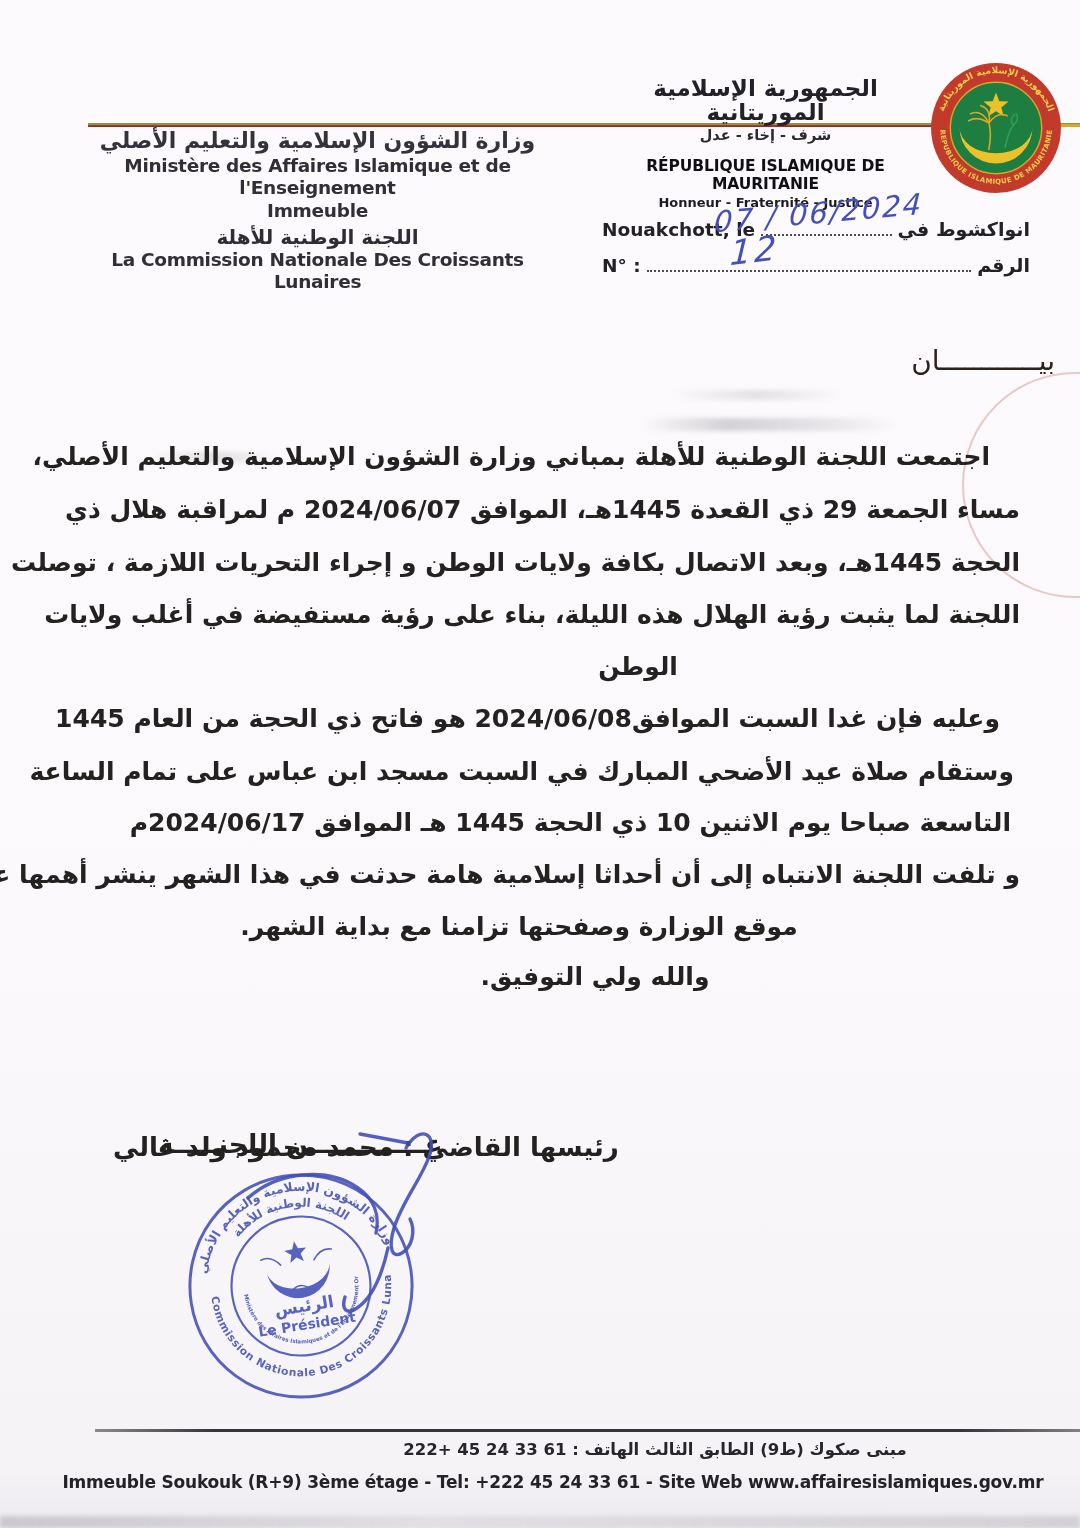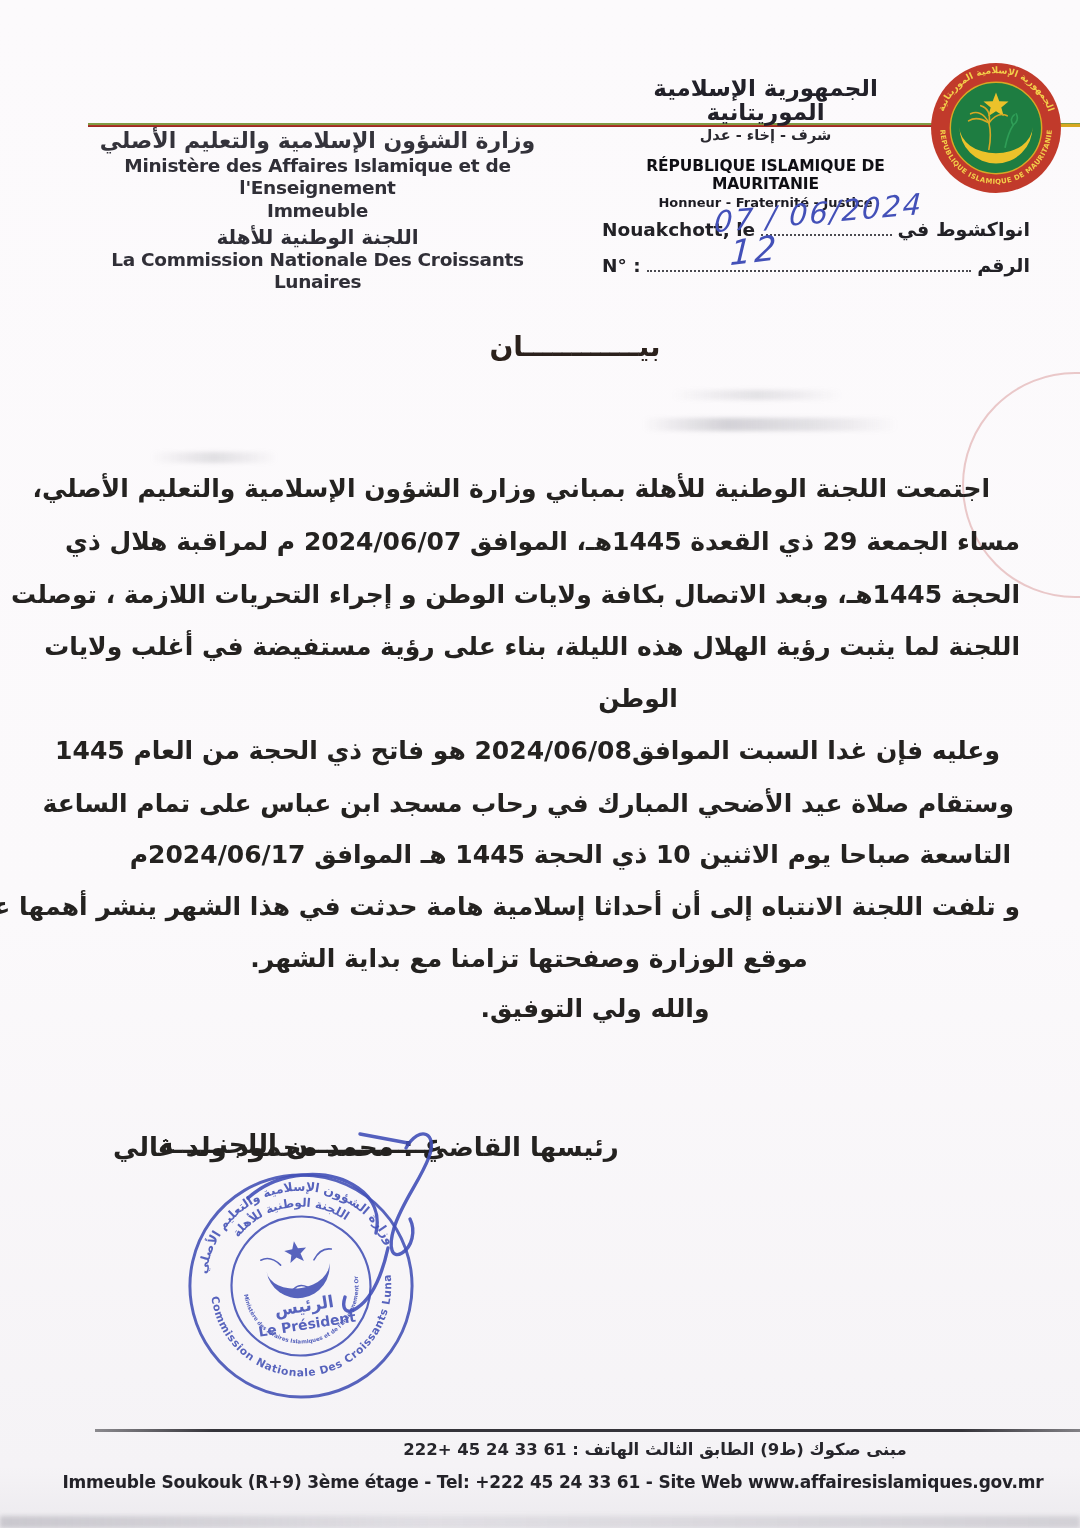--- a/index.html
+++ b/index.html
@@ -29,45 +29,45 @@
   
   .dateline{left:602px;top:206px;width:428px;font-size:18.5px;font-weight:bold;color:#222126;}
   .drow{position:relative;display:flex;align-items:flex-end;height:36px;text-align:center;}
   .drow .lbl-fr{white-space:nowrap;padding-bottom:2px;}
   .drow .dots{flex:1;border-bottom:2.5px dotted #4a4a50;margin:0 6px 6px 6px;height:20px;}
   .drow .lbl-ar{white-space:nowrap;direction:rtl;padding-bottom:2px;font-size:19px;}
   .hand{position:absolute;color:#4350b8;font-style:italic;font-weight:500;white-space:nowrap;z-index:2;}
   .hand-date{left:112px;top:-10px;font-size:29px;letter-spacing:2px;transform:rotate(-5deg) skewX(-8deg);}
   .hand-num{left:128px;top:-12px;font-size:34px;letter-spacing:3px;transform:rotate(-7deg) skewX(-10deg);}
   
-  .title{left:95px;top:330px;width:960px;text-align:center;direction:rtl;
-    font-size:28px;font-weight:bold;color:#2b211c;}
+  .title{left:95px;top:344px;width:960px;direction:rtl;
+    font-size:28px;font-weight:normal;color:#2b211c;}
   
   .ghost-arc{left:962px;top:372px;width:222px;height:222px;border-radius:50%;
     border:2px solid rgba(205,118,118,0.38);}
   .smudge{filter:blur(2px);border-radius:6px;}
   .smudge.s1{left:642px;top:418px;width:256px;height:13px;
     background:linear-gradient(90deg,transparent,rgba(118,118,130,0.30),rgba(118,118,130,0.18),transparent);}
   .smudge.s2{left:150px;top:452px;width:128px;height:11px;
     background:linear-gradient(90deg,transparent,rgba(130,130,140,0.22),transparent);}
   .smudge.s3{left:672px;top:390px;width:170px;height:10px;
     background:linear-gradient(90deg,transparent,rgba(130,130,140,0.20),transparent);}
   
   .bline{position:absolute;direction:rtl;white-space:nowrap;font-weight:bold;
-    font-size:25px;color:#242220;line-height:1.2;margin-top:32px;}
+    font-size:25px;color:#242220;line-height:1.2;}
   .l1{top:442px;right:90px;}
   .l2{top:495px;right:60px;}
   .l3{top:548px;right:60px;}
   .l4{top:600px;right:60px;}
   .l5{top:652px;left:0;width:1276px;text-align:center;}
   .l6{top:704px;right:80px;text-align:right;}
   .l7{top:757px;right:66px;}
   .l8{top:808px;right:69px;}
   .l9{top:860px;right:60px;}
-  .l10{top:912px;left:16px;width:1026px;text-align:center;}
+  .l10{top:912px;left:6px;width:1026px;text-align:center;}
   .l11{top:962px;left:0;width:1190px;text-align:center;}
   
   .sig1{left:158px;top:1129px;direction:rtl;font-size:26px;font-weight:bold;color:#242220;white-space:nowrap;}
   .sig2{left:113px;top:1132px;direction:rtl;font-size:26px;font-weight:bold;color:#242220;white-space:nowrap;}
   
   .stamp{left:182px;top:1167px;width:238px;height:238px;z-index:2;}
   .flourish{left:210px;top:1126px;width:280px;height:210px;z-index:3;}
   
   .frule{left:95px;top:1429px;width:985px;height:2.5px;
     background:linear-gradient(90deg,rgba(53,52,58,.55),#35343a 12%,#35343a 88%,rgba(53,52,58,.6));}
@@ -153,21 +153,21 @@
   <div class="abs smudge s1"></div>
   <div class="abs smudge s2"></div>
   <div class="abs smudge s3"></div>
 
   <div class="bline l1">اجتمعت اللجنة الوطنية للأهلة بمباني وزارة الشؤون الإسلامية والتعليم الأصلي،</div>
   <div class="bline l2">مساء الجمعة 29 ذي القعدة  1445هـ، الموافق 2024/06/07 م لمراقبة هلال ذي</div>
   <div class="bline l3">الحجة 1445هـ، وبعد الاتصال بكافة ولايات الوطن و إجراء التحريات اللازمة ، توصلت</div>
   <div class="bline l4">اللجنة لما يثبت رؤية الهلال هذه الليلة، بناء على رؤية مستفيضة في أغلب ولايات</div>
   <div class="bline l5">الوطن</div>
   <div class="bline l6">وعليه فإن غدا السبت الموافق2024/06/08 هو فاتح ذي الحجة من العام 1445</div>
-  <div class="bline l7">وستقام صلاة عيد الأضحي المبارك في رحاب مسجد ابن عباس على تمام الساعة</div>
+  <div class="bline l7">وستقام صلاة عيد الأضحي المبارك في السبت مسجد ابن عباس على تمام الساعة</div>
   <div class="bline l8">التاسعة صباحا  يوم الاثنين 10 ذي الحجة 1445 هـ الموافق 2024/06/17م</div>
   <div class="bline l9">و تلفت اللجنة الانتباه إلى أن أحداثا إسلامية هامة حدثت في هذا الشهر ينشر أهمها على</div>
   <div class="bline l10">موقع الوزارة وصفحتها تزامنا مع بداية الشهر.</div>
   <div class="bline l11">والله ولي التوفيق.</div>
 
   <div class="abs sig1">عـــــــــــــن اللجنـــــة</div>
   <div class="abs sig2">رئيسها القاضي : محمد محمود ولد غالي</div>
 
   <svg class="abs stamp" viewBox="0 0 240 240">
     <g transform="rotate(-9 120 120)" stroke="#4a57b8" fill="#4a57b8" opacity="0.92">

